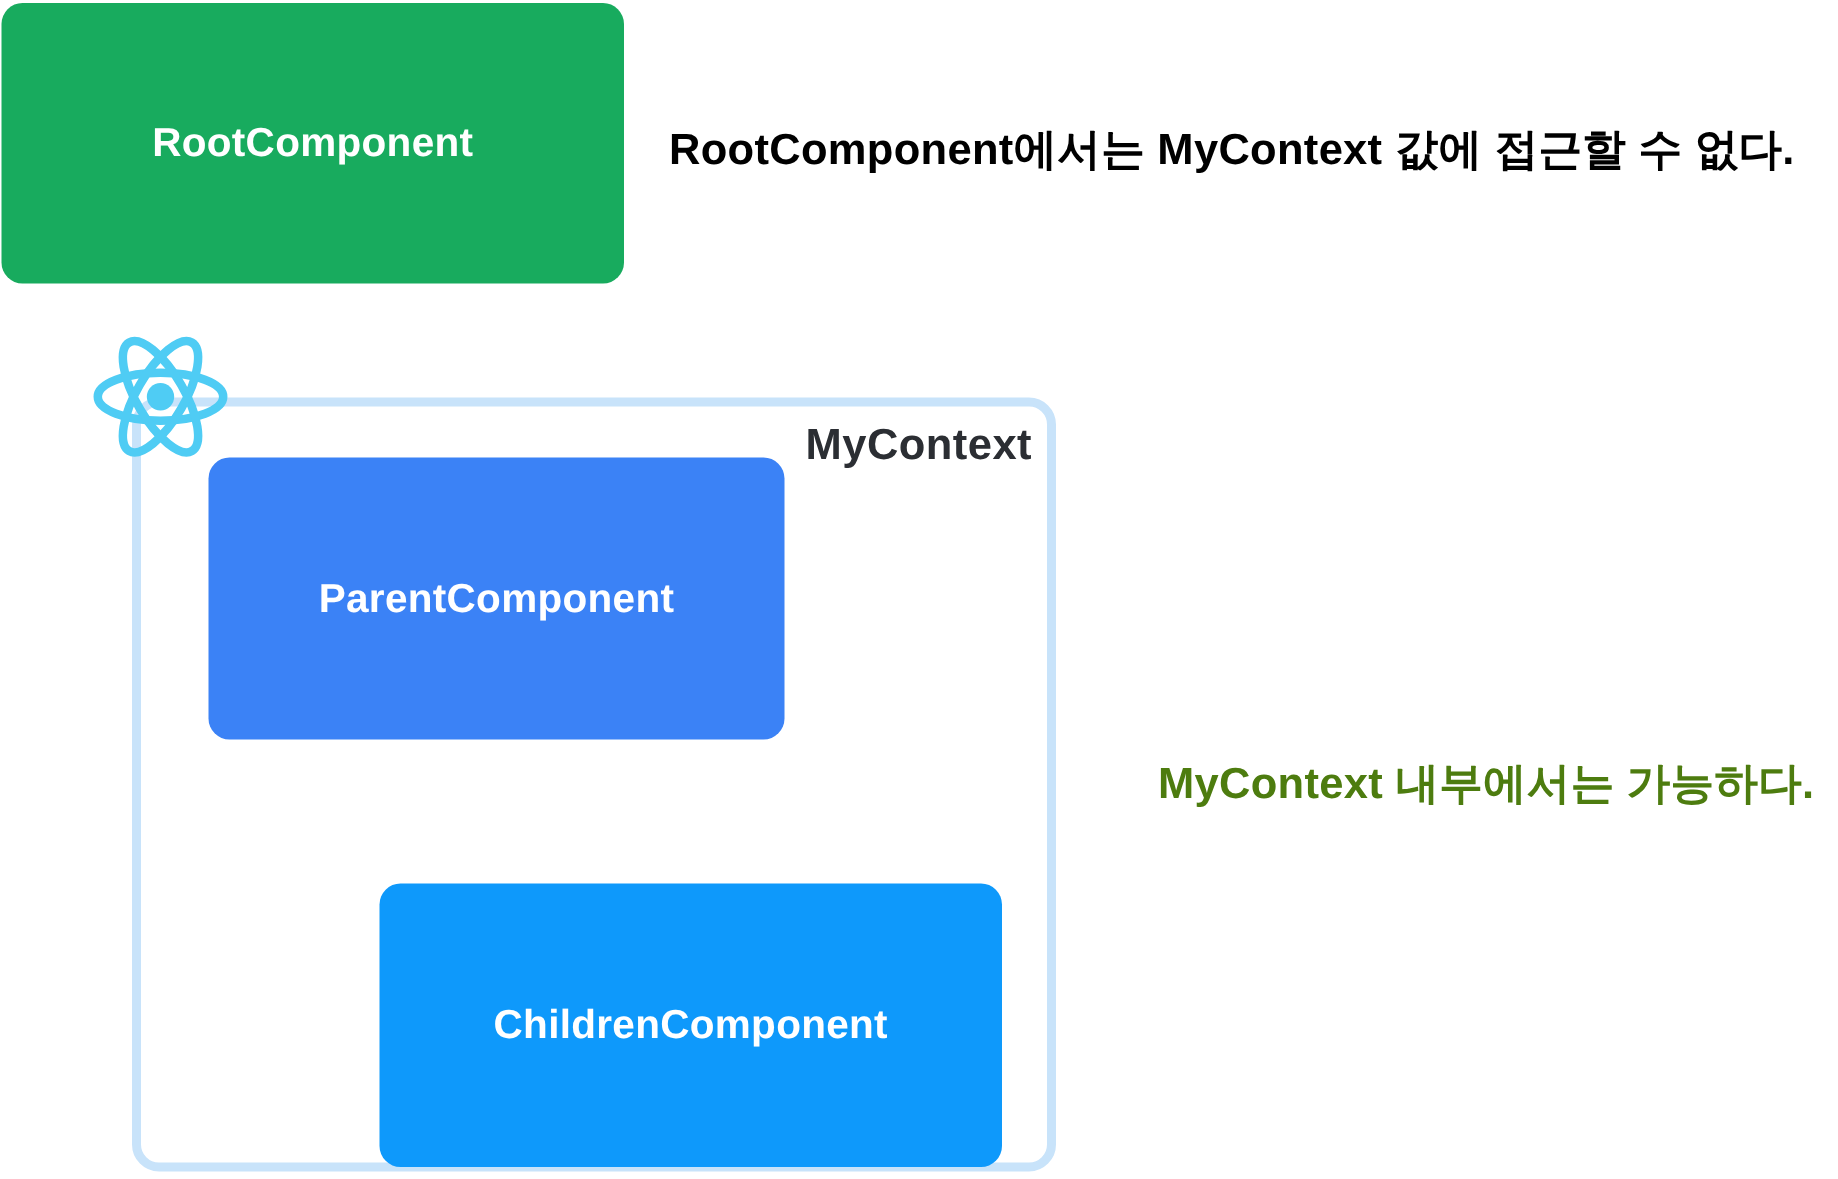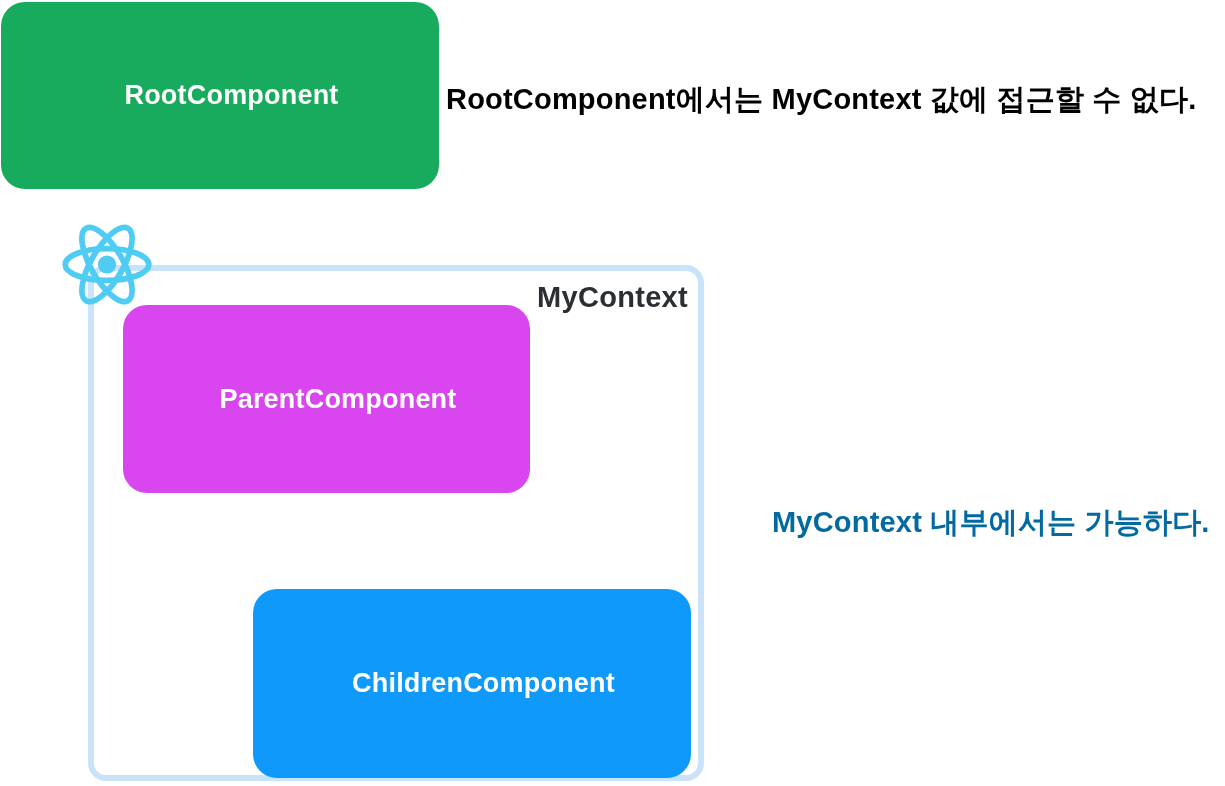--- a/index.html
+++ b/index.html
@@ -13,22 +13,21 @@
     width: 1225px;
     height: 786px;
     background: #ffffff;
     overflow: hidden;
   }
   .node {
     position: absolute;
     display: flex;
     align-items: center;
     justify-content: center;
-    border-radius: 24px;
-    padding-left: 23px;
+    border-radius: 14px;
   }
   .node-label {
     color: #ffffff;
     font-size: 27px;
     font-weight: 600;
     letter-spacing: 0.2px;
     white-space: nowrap;
   }
   .node-root {
     left: 1px;
@@ -98,33 +97,33 @@
   <div class="node node-root" style="background: rgb(24, 171, 94);">
     <span class="node-label">RootComponent</span>
   </div>
 
   <div class="annotation annotation-top" style="color: #000000;">RootComponent에서는 MyContext 값에 접근할 수 없다.</div>
 
   <div class="context-box" style="border-color: rgb(200, 227, 250); text-align: center;">
 
     <span class="context-label" style="color: rgb(43, 46, 51);">MyContext</span>
 
-    <div class="node node-parent" style="background: #d946ef;">
+    <div class="node node-parent" style="background: #3b82f6; margin-left: 16px;">
       <span class="node-label">ParentComponent</span>
     </div>
 
     <div class="node node-children" style="background: rgb(14, 153, 251); margin-top: 28px;">
       <span class="node-label">ChildrenComponent</span>
     </div>
   </div>
 
   <svg class="react-logo" viewBox="-12.5 -12.5 25 25" xmlns="http://www.w3.org/2000/svg" style="color: rgb(79, 204, 244);">
     <circle r="2.4" fill="currentColor"></circle>
     <g fill="none" stroke="currentColor" stroke-width="1.5">
       <ellipse rx="11" ry="4.2"></ellipse>
       <ellipse rx="11" ry="4.2" transform="rotate(60)"></ellipse>
       <ellipse rx="11" ry="4.2" transform="rotate(120)"></ellipse>
     </g>
   </svg>
 
-  <div class="annotation annotation-bottom" style="color: #0369a1;">MyContext 내부에서는 가능하다.</div>
+  <div class="annotation annotation-bottom" style="color: #4d7c0f;">MyContext 내부에서는 가능하다.</div>
 
 </div>
 
 </body></html>

